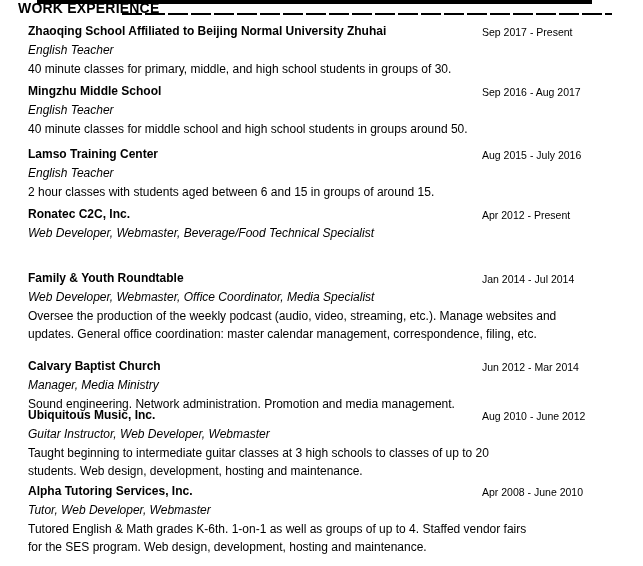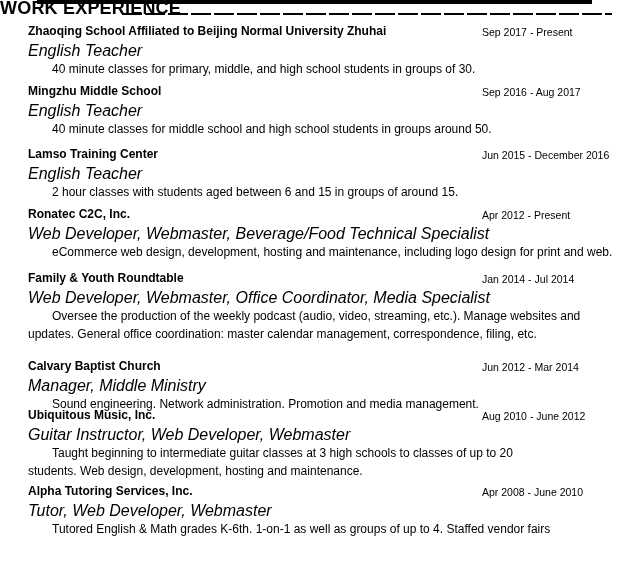--- a/index.html
+++ b/index.html
@@ -20,23 +20,23 @@
   .top-bar {
     position: absolute;
     left: 37px;
     top: 0;
     width: 555px;
     height: 4px;
     background: #000000;
   }
   .section-title {
     position: absolute;
-    left: 0;
+    left: 18px;
     top: 2px;
-    font-size: 18px;
+    font-size: 14px;
     font-weight: bold;
     letter-spacing: 0.2px;
     line-height: 12px;
     white-space: nowrap;
   }
   
   .section-rule {
     position: absolute;
     left: 122px;
     top: 13px;
@@ -64,33 +64,33 @@
     left: 482px;
     top: 1px;
     font-size: 10.5px;
     line-height: 12px;
     white-space: nowrap;
   }
   .job-title {
     position: absolute;
     left: 28px;
     top: 19px;
-    font-size: 16px;
+    font-size: 12px;
     font-style: italic;
     line-height: 13px;
     white-space: nowrap;
   }
   .desc-line {
     position: absolute;
     left: 28px;
     font-size: 12px;
     line-height: 13px;
     white-space: nowrap;
   }
-  .desc-line.l0 { top: 38px; margin-left: 24px; }
+  .desc-line.l0 { top: 38px; }
   .desc-line.l1 { top: 56px; }
 </style>
 </head>
 <body>
 
 <div class="page">
 
   <div class="top-bar"></div>
   <div class="section-title">WORK EXPERIENCE</div>
   <div class="section-rule"></div>
@@ -104,55 +104,55 @@
 
   <div class="entry" style="top:85px">
     <div class="company">Mingzhu Middle School</div>
     <div class="date">Sep 2016 - Aug 2017</div>
     <div class="job-title">English Teacher</div>
     <div class="desc-line l0">40 minute classes for middle school and high school students in groups around 50.</div>
   </div>
 
   <div class="entry" style="top:148px">
     <div class="company">Lamso Training Center</div>
-    <div class="date">Jun 2015 - December 2016</div>
+    <div class="date">Aug 2015 - July 2016</div>
     <div class="job-title">English Teacher</div>
     <div class="desc-line l0">2 hour classes with students aged between 6 and 15 in groups of around 15.</div>
   </div>
 
   <div class="entry" style="top:208px">
     <div class="company">Ronatec C2C, Inc.</div>
     <div class="date">Apr 2012 - Present</div>
     <div class="job-title">Web Developer, Webmaster, Beverage/Food Technical Specialist</div>
-    <div class="desc-line l0">eCommerce web design, development, hosting and maintenance, including logo design for print and web.</div>
   </div>
 
   <div class="entry" style="top:272px">
     <div class="company">Family &amp; Youth Roundtable</div>
     <div class="date">Jan 2014 - Jul 2014</div>
     <div class="job-title">Web Developer, Webmaster, Office Coordinator, Media Specialist</div>
     <div class="desc-line l0">Oversee the production of the weekly podcast (audio, video, streaming, etc.). Manage websites and</div>
     <div class="desc-line l1">updates. General office coordination: master calendar management, correspondence, filing, etc.</div>
   </div>
 
   <div class="entry" style="top:360px">
     <div class="company">Calvary Baptist Church</div>
     <div class="date">Jun 2012 - Mar 2014</div>
-    <div class="job-title">Manager, Middle Ministry</div>
+    <div class="job-title">Manager, Media Ministry</div>
     <div class="desc-line l0">Sound engineering. Network administration. Promotion and media management.</div>
   </div>
 
   <div class="entry" style="top:409px">
     <div class="company">Ubiquitous Music, Inc.</div>
     <div class="date">Aug 2010 - June 2012</div>
     <div class="job-title">Guitar Instructor, Web Developer, Webmaster</div>
     <div class="desc-line l0">Taught beginning to intermediate guitar classes at 3 high schools to classes of up to 20</div>
     <div class="desc-line l1">students. Web design, development, hosting and maintenance.</div>
   </div>
 
   <div class="entry" style="top:485px">
     <div class="company">Alpha Tutoring Services, Inc.</div>
     <div class="date">Apr 2008 - June 2010</div>
     <div class="job-title">Tutor, Web Developer, Webmaster</div>
     <div class="desc-line l0">Tutored English &amp; Math grades K-6th. 1-on-1 as well as groups of up to 4. Staffed vendor fairs</div>
+    <div class="desc-line l1">for the SES program. Web design, development, hosting and maintenance.</div>
   </div>
 
 </div>
 
 </body></html>

